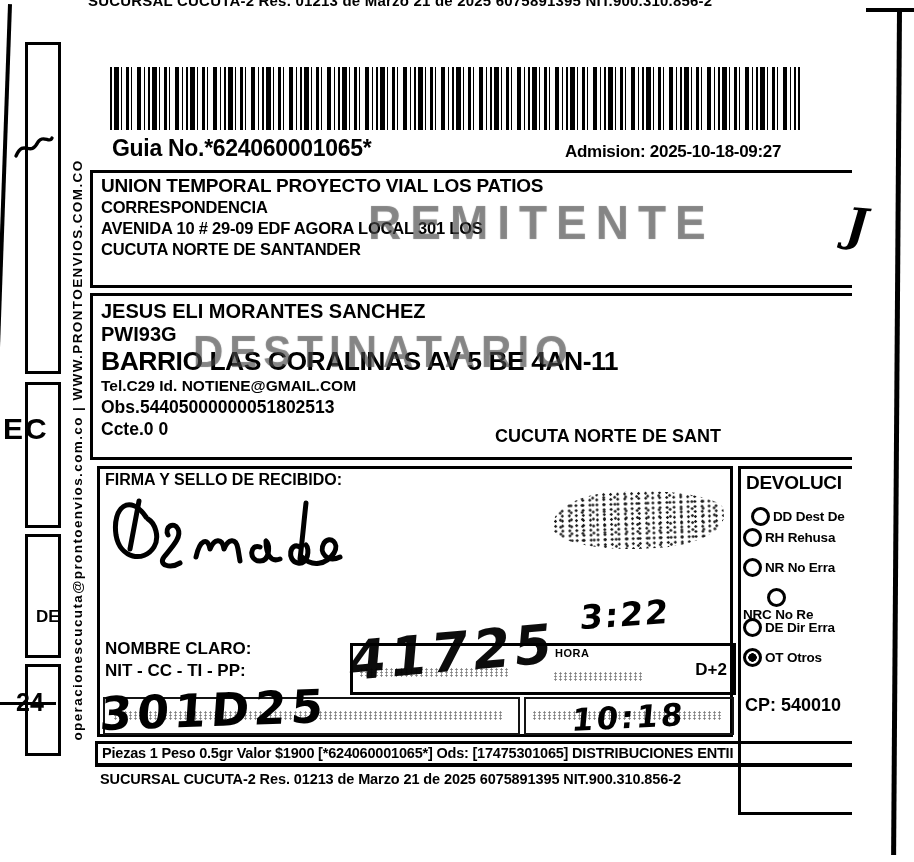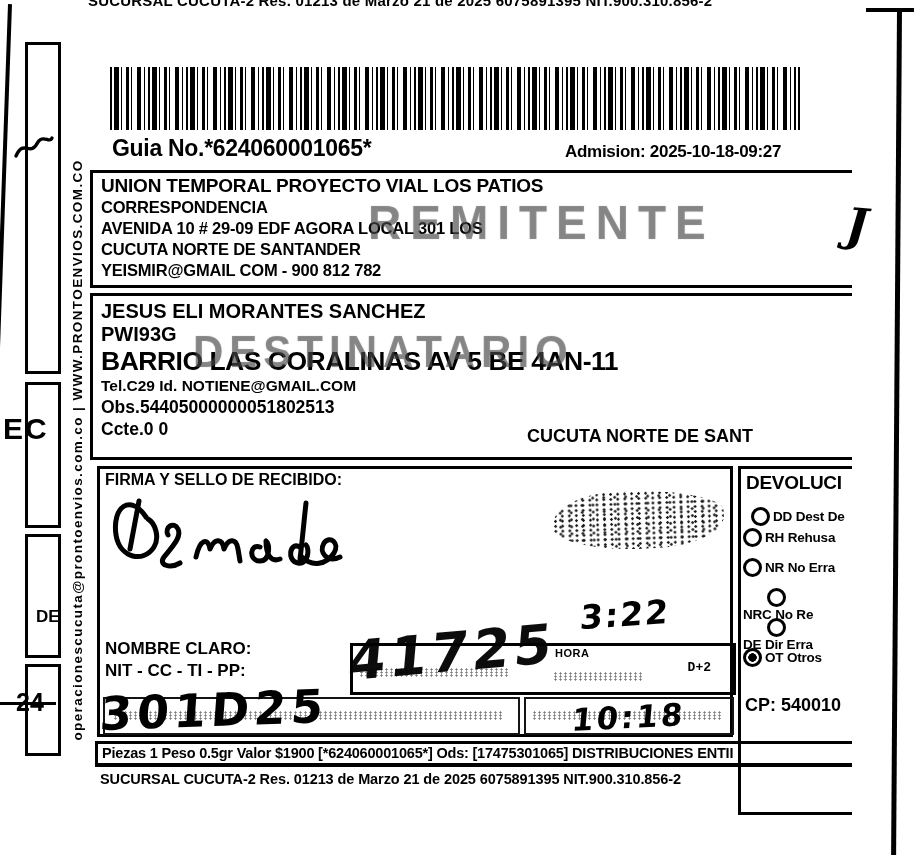--- a/index.html
+++ b/index.html
@@ -46,34 +46,34 @@
   .wm-rem{left:275px;top:22px;font-size:46px;letter-spacing:9px;transform:scaleY(1.05);}
   .wm-dest{left:100px;top:32px;font-size:42px;letter-spacing:6px;transform:scaleY(1.05);}
 
   .recip-box{left:90px;top:293px;width:762px;height:167px;padding:3px 0 0 8px;}
   .recip-box .name{font-size:20px;line-height:24px;}
   .recip-box .code{font-size:20px;line-height:23px;}
   .recip-box .addr{font-size:26.5px;line-height:30px;letter-spacing:-.5px;}
   .recip-box .tel{font-size:15.5px;line-height:20px;}
   .recip-box .obs{font-size:17.5px;line-height:22px;}
   .recip-box .ccte{font-size:17.5px;line-height:22px;}
-  .recip-city{left:402px;top:130px;font-size:18px;margin-left:32px;}
+  .recip-city{left:402px;top:130px;font-size:18px;}
 
   .firma-box{left:97px;top:466px;width:636px;height:271px;border:3px solid #000;box-sizing:border-box;overflow:visible;}
   .firma-title{left:5px;top:2px;font-size:16px;}
   .sig-svg{left:8px;top:24px;}
   .stamp{left:452px;top:22px;width:172px;height:58px;
     background-image:radial-gradient(circle,#000 1.1px,transparent 1.5px),radial-gradient(circle,#111 1px,transparent 1.6px);
     background-size:7px 5px,11px 7px;background-position:0 0,3px 2px;
     border-radius:40% 60% 45% 55% / 60% 40% 55% 45%;transform:rotate(-2deg);opacity:.9;}
   .nombre1{left:5px;top:170px;font-size:17px;}
   .nombre2{left:5px;top:192px;font-size:17px;}
   .hora-box{left:250px;top:174px;width:386px;height:52px;border:3px solid #000;box-sizing:border-box;}
   .hora-label{left:202px;top:1px;font-size:11px;letter-spacing:.5px;}
-  .d2{right:22px;top:14px;font-size:13px;font-family:Liberation Mono, monospace;}
+  .d2{right:6px;top:14px;font-size:17px;}
   .cell-left{left:3px;top:228px;width:417px;height:38px;border:2px solid #141414;box-sizing:border-box;}
   .cell-right{left:424px;top:228px;width:210px;height:38px;border:2px solid #141414;box-sizing:border-box;}
   .smudge{position:absolute;height:9px;background-image:radial-gradient(circle,rgba(40,40,40,.6) .9px,transparent 1.3px);background-size:5px 3px;}
 
   .hand{font-family:"DejaVu Sans",sans-serif;font-weight:700;color:#000;}
   .hand-322{left:480px;top:126px;font-size:33px;transform:rotate(-4deg) skewX(-8deg);letter-spacing:2px;}
   .hand-scrawl{left:248px;top:152px;font-size:54px;transform:rotate(-5deg) skewX(-10deg);letter-spacing:4px;opacity:.95;}
   .hand-code{left:0px;top:214px;font-size:46px;transform:rotate(-2deg) skewX(-6deg);letter-spacing:5px;}
   .hand-1018{left:472px;top:230px;font-size:31px;transform:rotate(-3deg) skewX(-8deg);letter-spacing:3px;}
 
@@ -119,21 +119,20 @@
 
   <div class="abs barcode"></div>
   <div class="abs guia nowrap">Guia No.*624060001065*</div>
   <div class="abs admision nowrap">Admision: 2025-10-18-09:27</div>
 
   <div class="abs box sender-box clip">
     <div class="l1 nowrap">UNION TEMPORAL PROYECTO VIAL LOS PATIOS</div>
     <div class="l nowrap">CORRESPONDENCIA</div>
     <div class="l nowrap">AVENIDA 10 # 29-09 EDF AGORA LOCAL 301 LOS</div>
     <div class="l nowrap">CUCUTA NORTE DE SANTANDER</div>
-    <div class="l nowrap">YEISMIR@GMAIL COM - 900 812 782</div>
     <div class="watermark wm-rem">REMITENTE</div>
   </div>
 
   <div class="abs box recip-box clip">
     <div class="name nowrap">JESUS ELI MORANTES SANCHEZ</div>
     <div class="code nowrap">PWI93G</div>
     <div class="addr nowrap">BARRIO LAS CORALINAS AV 5 BE 4AN-11</div>
     <div class="tel nowrap">Tel.C29 Id. NOTIENE@GMAIL.COM</div>
     <div class="obs nowrap">Obs.54405000000051802513</div>
     <div class="ccte nowrap">Ccte.0 0</div>
@@ -196,21 +195,21 @@
       <span class="radio-label">RH Rehusa</span>
     </div>
     <div class="radio-row" style="top:89px;">
       <span class="radio"></span>
       <span class="radio-label">NR No Erra</span>
     </div>
     <div class="radio-row" style="top:119px;flex-direction:column;">
       <span class="radio"></span>
       <span class="radio-label">NRC No Re</span>
     </div>
-    <div class="radio-row" style="top:149px;flex-direction:column;">
+    <div class="radio-row" style="top:149px;">
       <span class="radio"></span>
       <span class="radio-label">DE Dir Erra</span>
     </div>
     <div class="radio-row filled" style="top:179px;">
       <span class="radio"></span>
       <span class="radio-label">OT Otros</span>
     </div>
 
     <div class="abs devol-cp">CP: 540010</div>
   </div>

